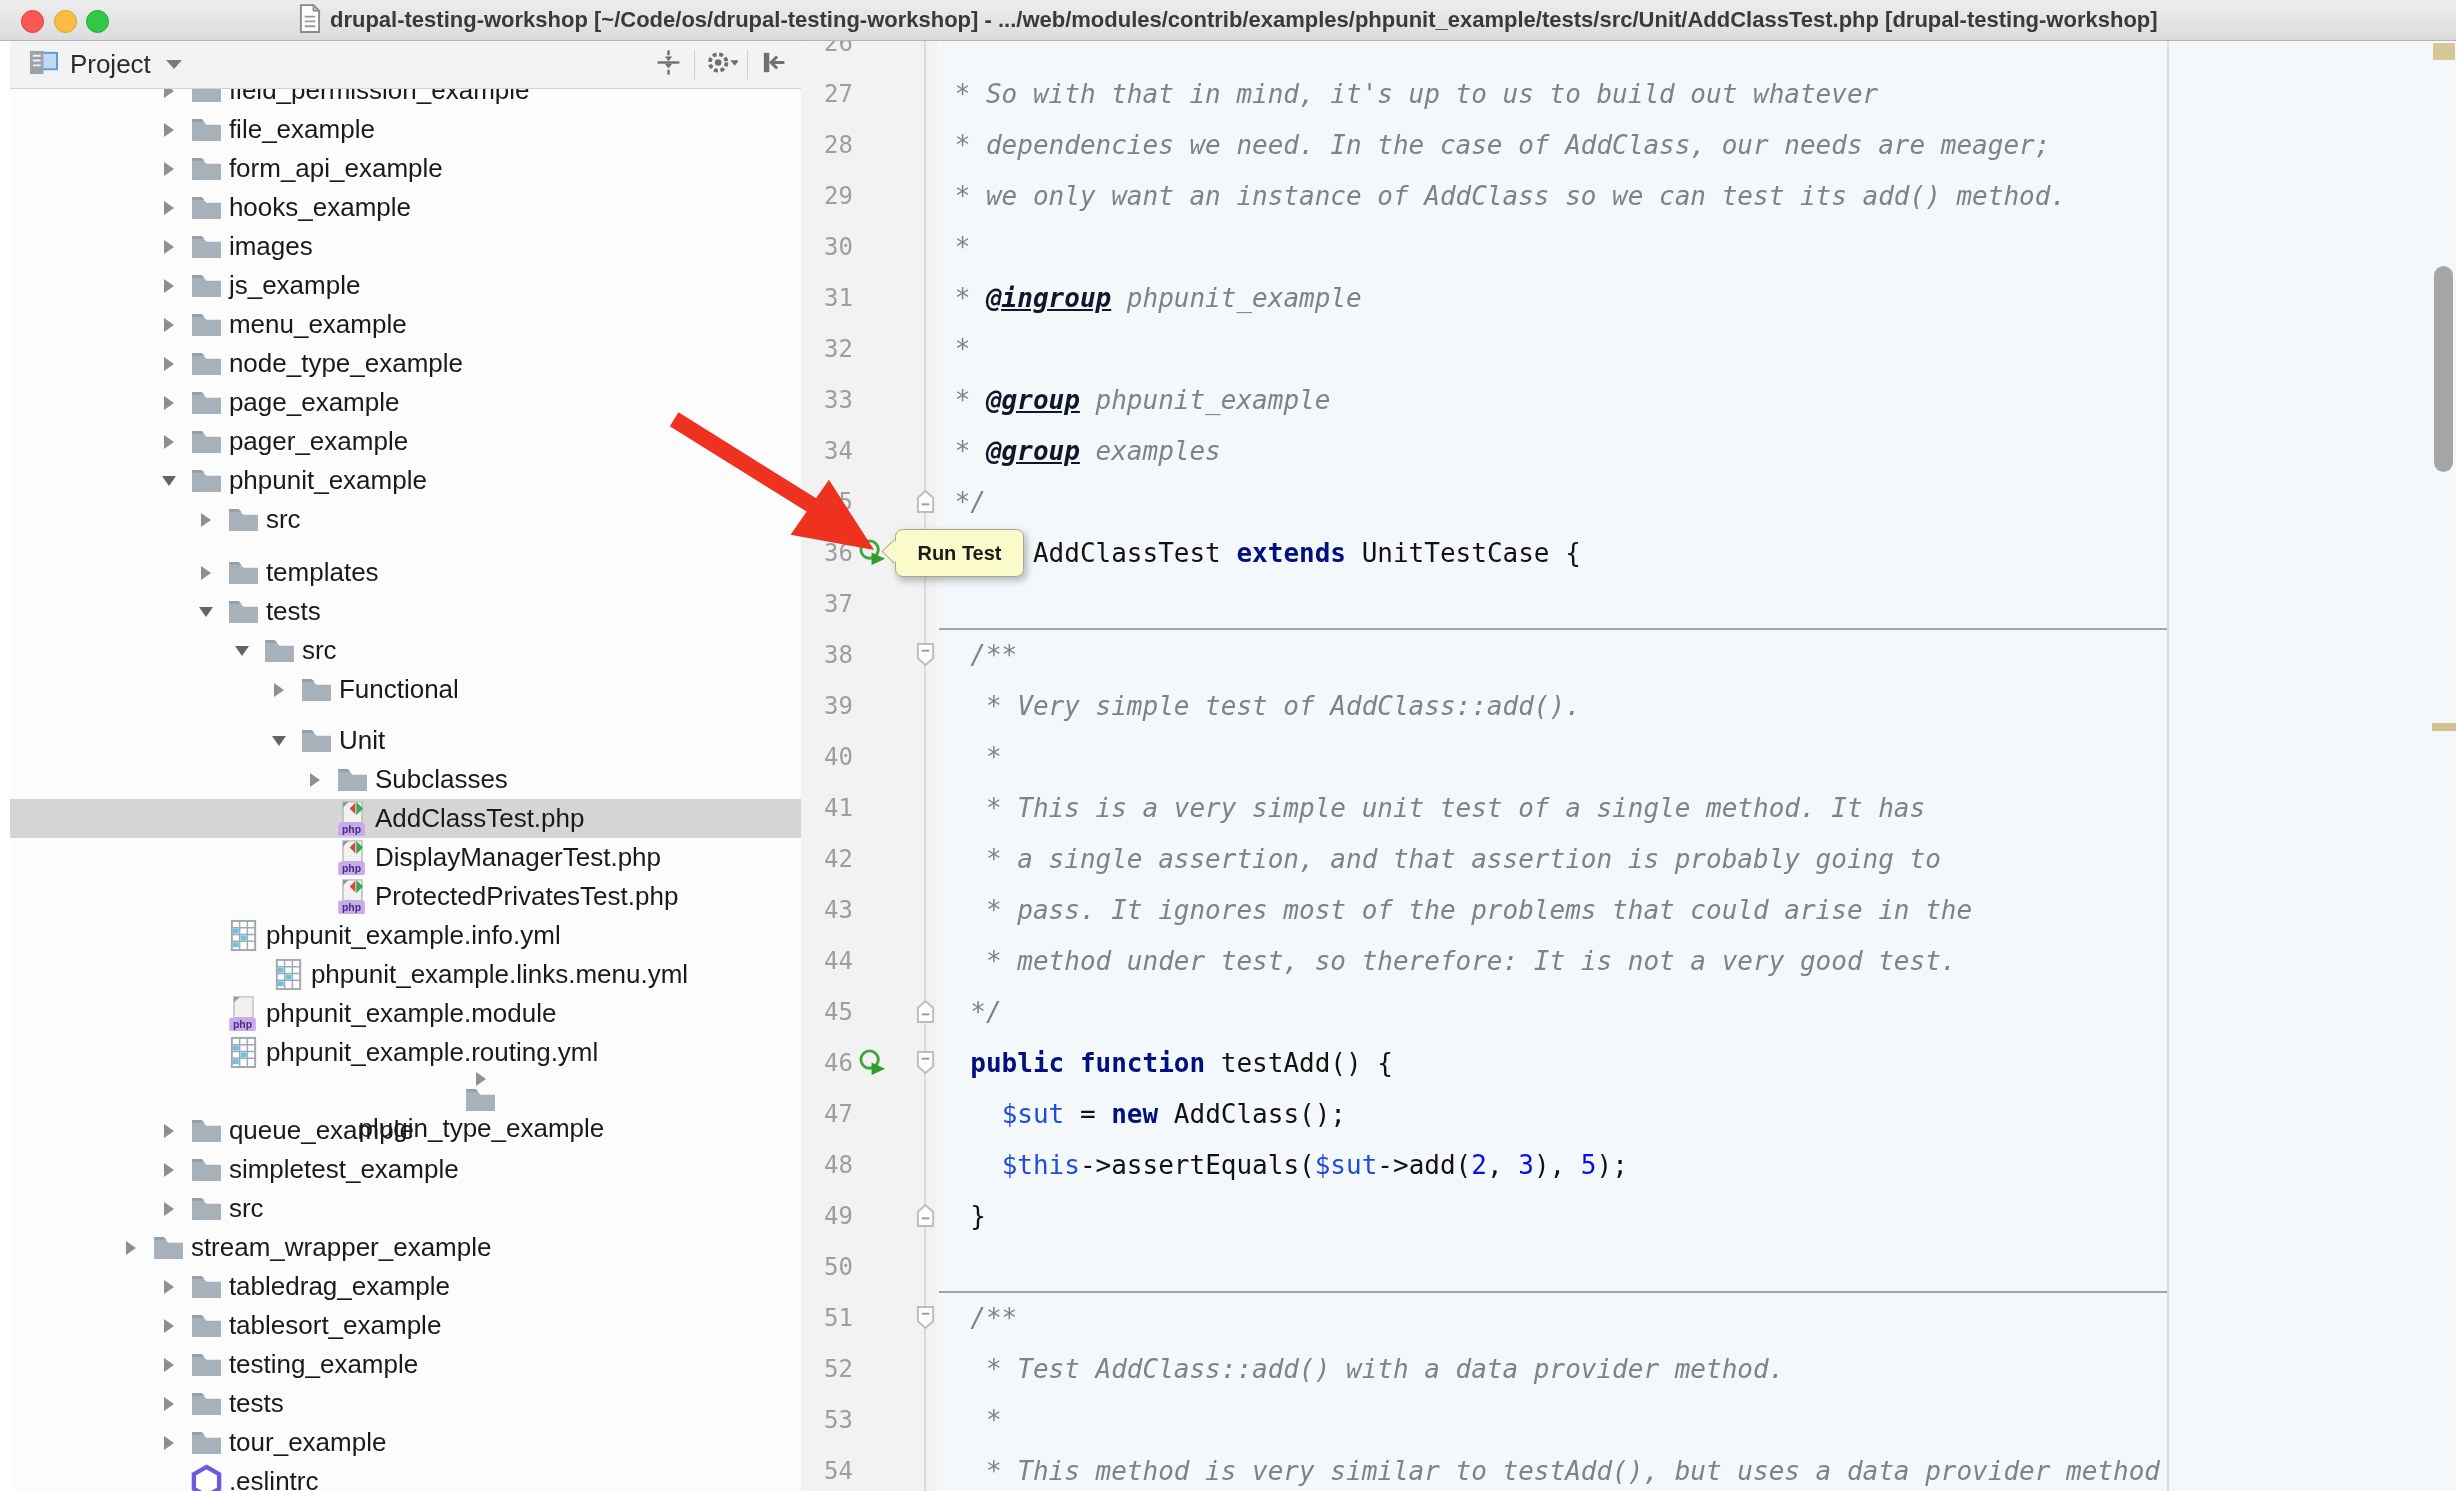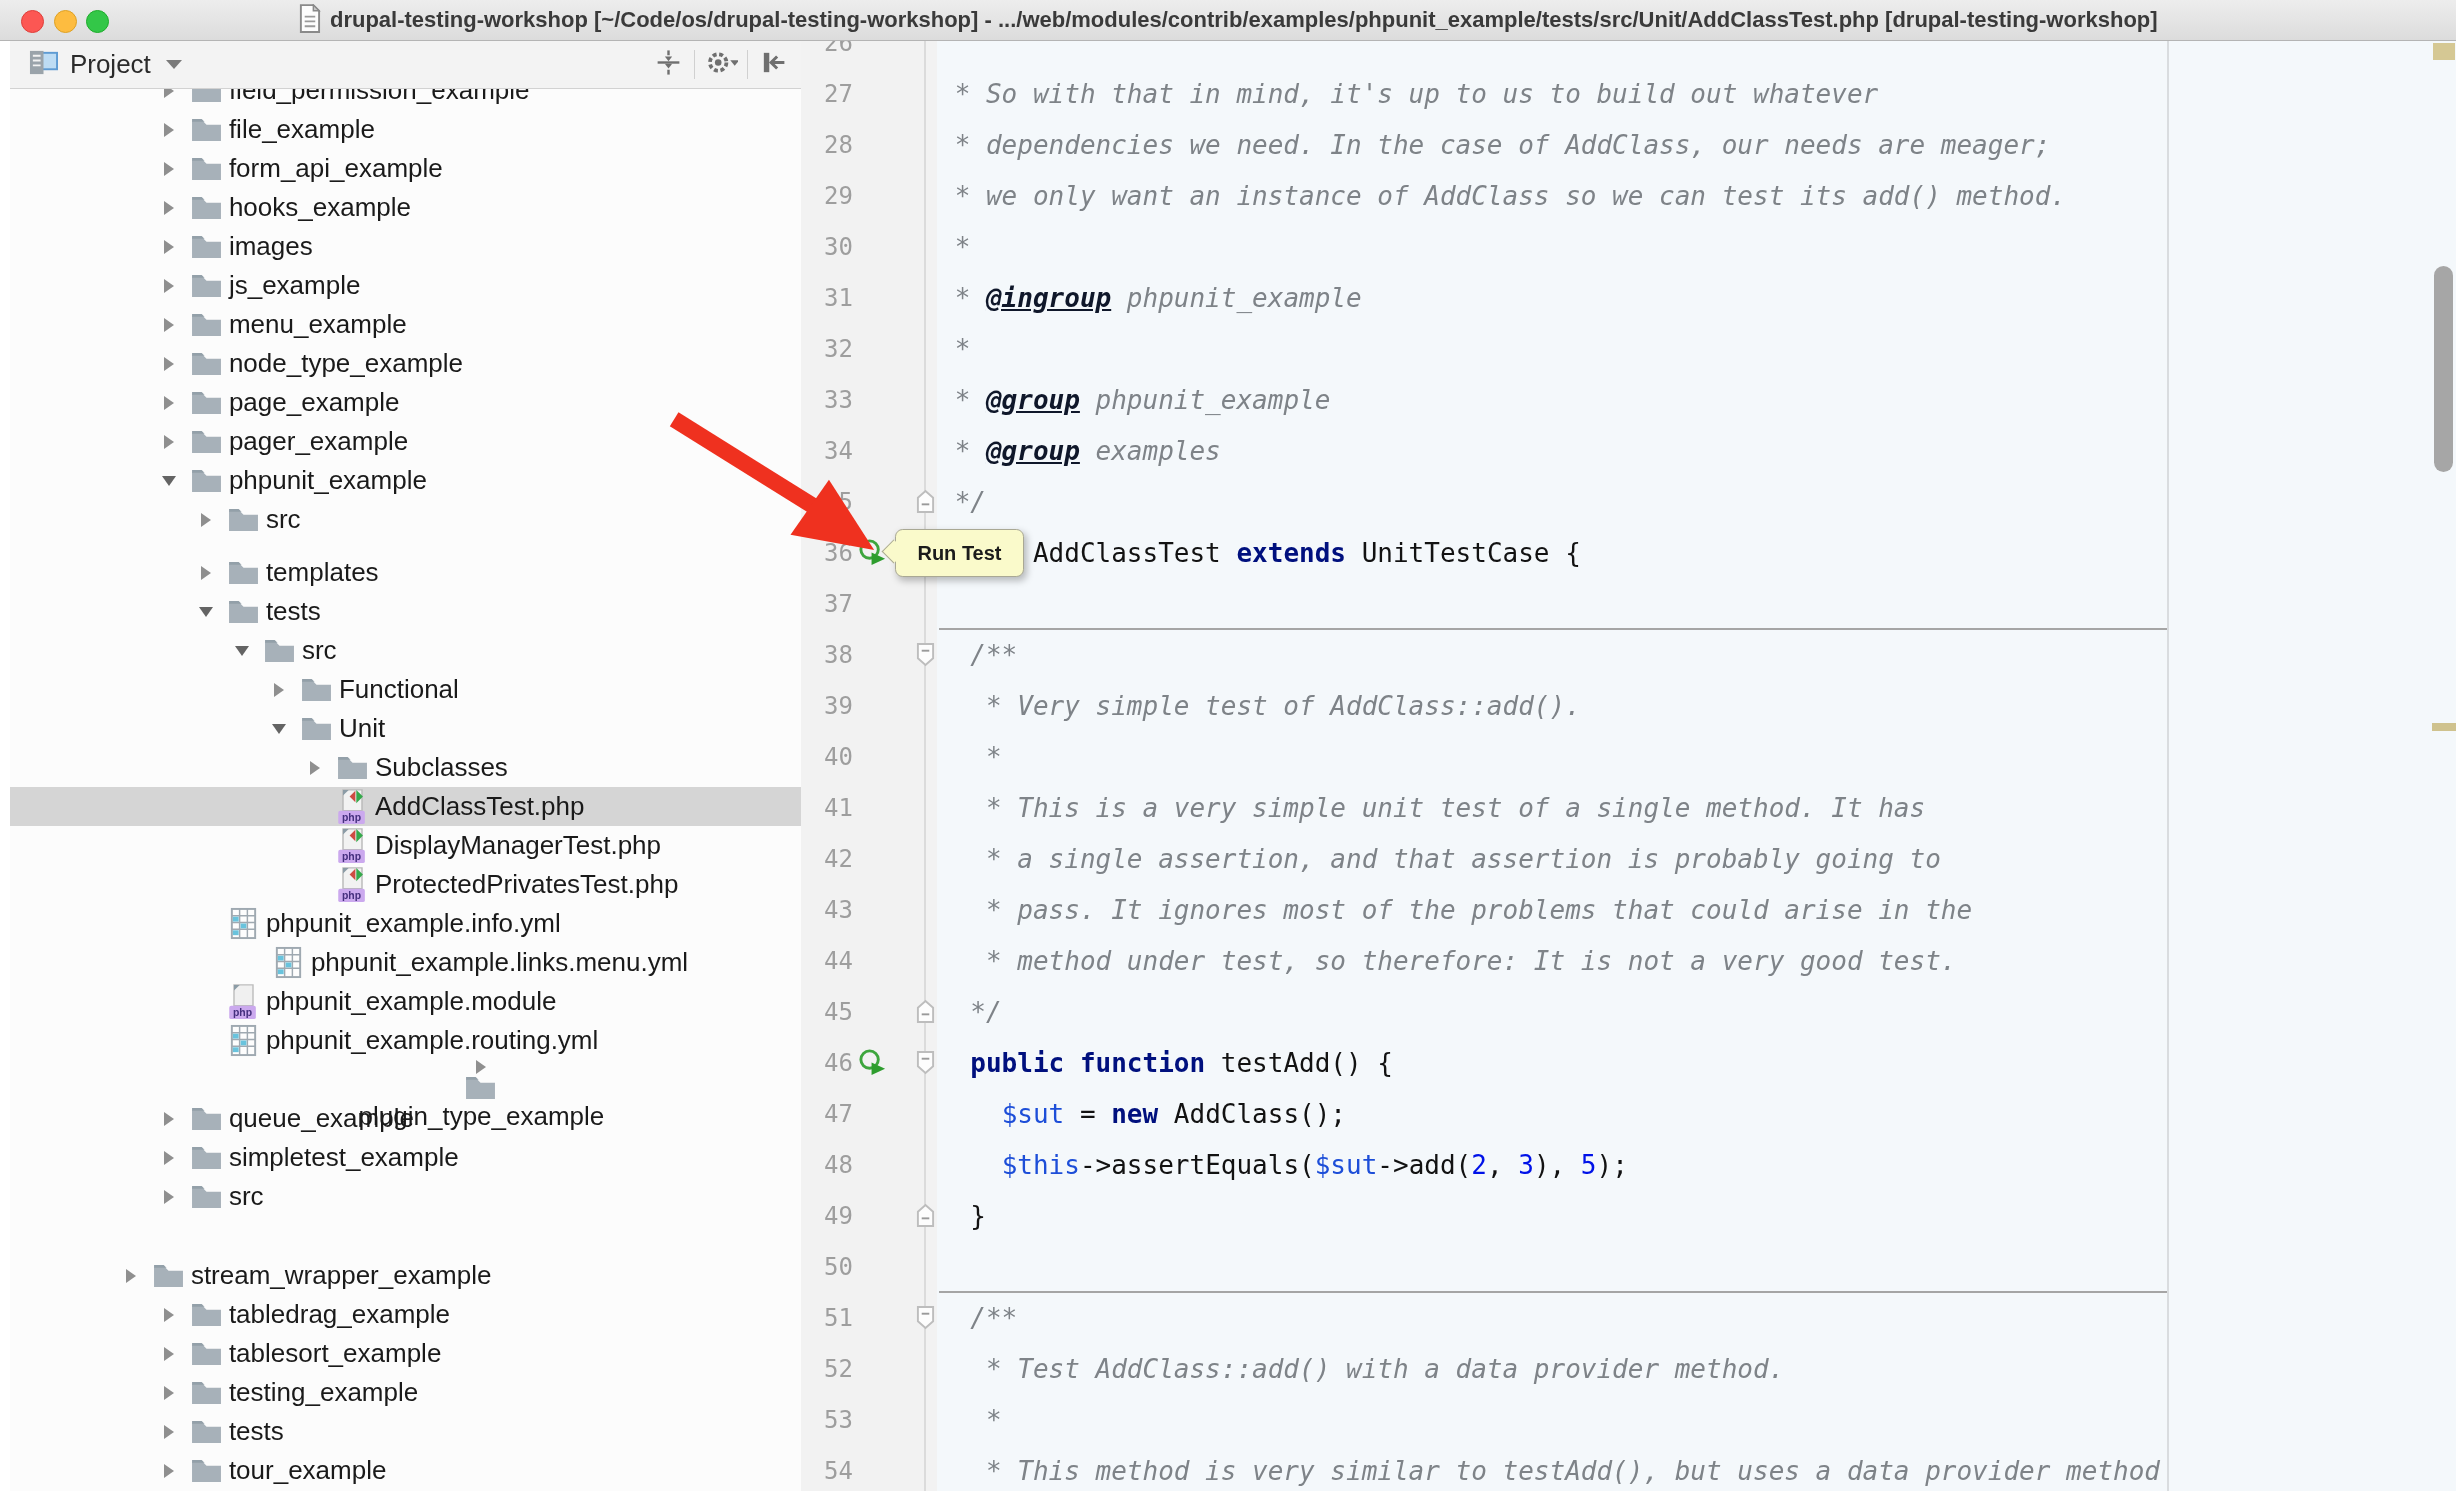--- a/index.html
+++ b/index.html
@@ -321,21 +321,21 @@
           <span class="tri-collapsed"></span>
         </span>
         <span class="icon-box">
           <svg width="33" height="27" viewBox="0 0 34 28">
             <path d="M2 5 h11 l4 4 h15 v17 h-30 z" fill="#A7B1B9"></path>
             <path d="M2 3 h10 l3 3 h-13 z" fill="#93A0A9"></path>
           </svg>
         </span>
         <span class="tree-label">Functional</span>
       </div>
-      <div class="tree-row" style="padding-left: 252px;">
+      <div class="tree-row" style="padding-left: 252px; margin-top: 12px;">
         <span class="arrow-box">
           <span class="tri-expanded"></span>
         </span>
         <span class="icon-box">
           <svg width="33" height="27" viewBox="0 0 34 28">
             <path d="M2 5 h11 l4 4 h15 v17 h-30 z" fill="#A7B1B9"></path>
             <path d="M2 3 h10 l3 3 h-13 z" fill="#93A0A9"></path>
           </svg>
         </span>
         <span class="tree-label">Unit</span>
@@ -486,21 +486,21 @@
           <span class="tri-collapsed"></span>
         </span>
         <span class="icon-box">
           <svg width="33" height="27" viewBox="0 0 34 28">
             <path d="M2 5 h11 l4 4 h15 v17 h-30 z" fill="#A7B1B9"></path>
             <path d="M2 3 h10 l3 3 h-13 z" fill="#93A0A9"></path>
           </svg>
         </span>
         <span class="tree-label">src</span>
       </div>
-      <div class="tree-row" style="padding-left: 104px; margin-top: 40px;">
+      <div class="tree-row" style="padding-left: 104px;">
         <span class="arrow-box">
           <span class="tri-collapsed"></span>
         </span>
         <span class="icon-box">
           <svg width="33" height="27" viewBox="0 0 34 28">
             <path d="M2 5 h11 l4 4 h15 v17 h-30 z" fill="#A7B1B9"></path>
             <path d="M2 3 h10 l3 3 h-13 z" fill="#93A0A9"></path>
           </svg>
         </span>
         <span class="tree-label">stream_wrapper_example</span>

